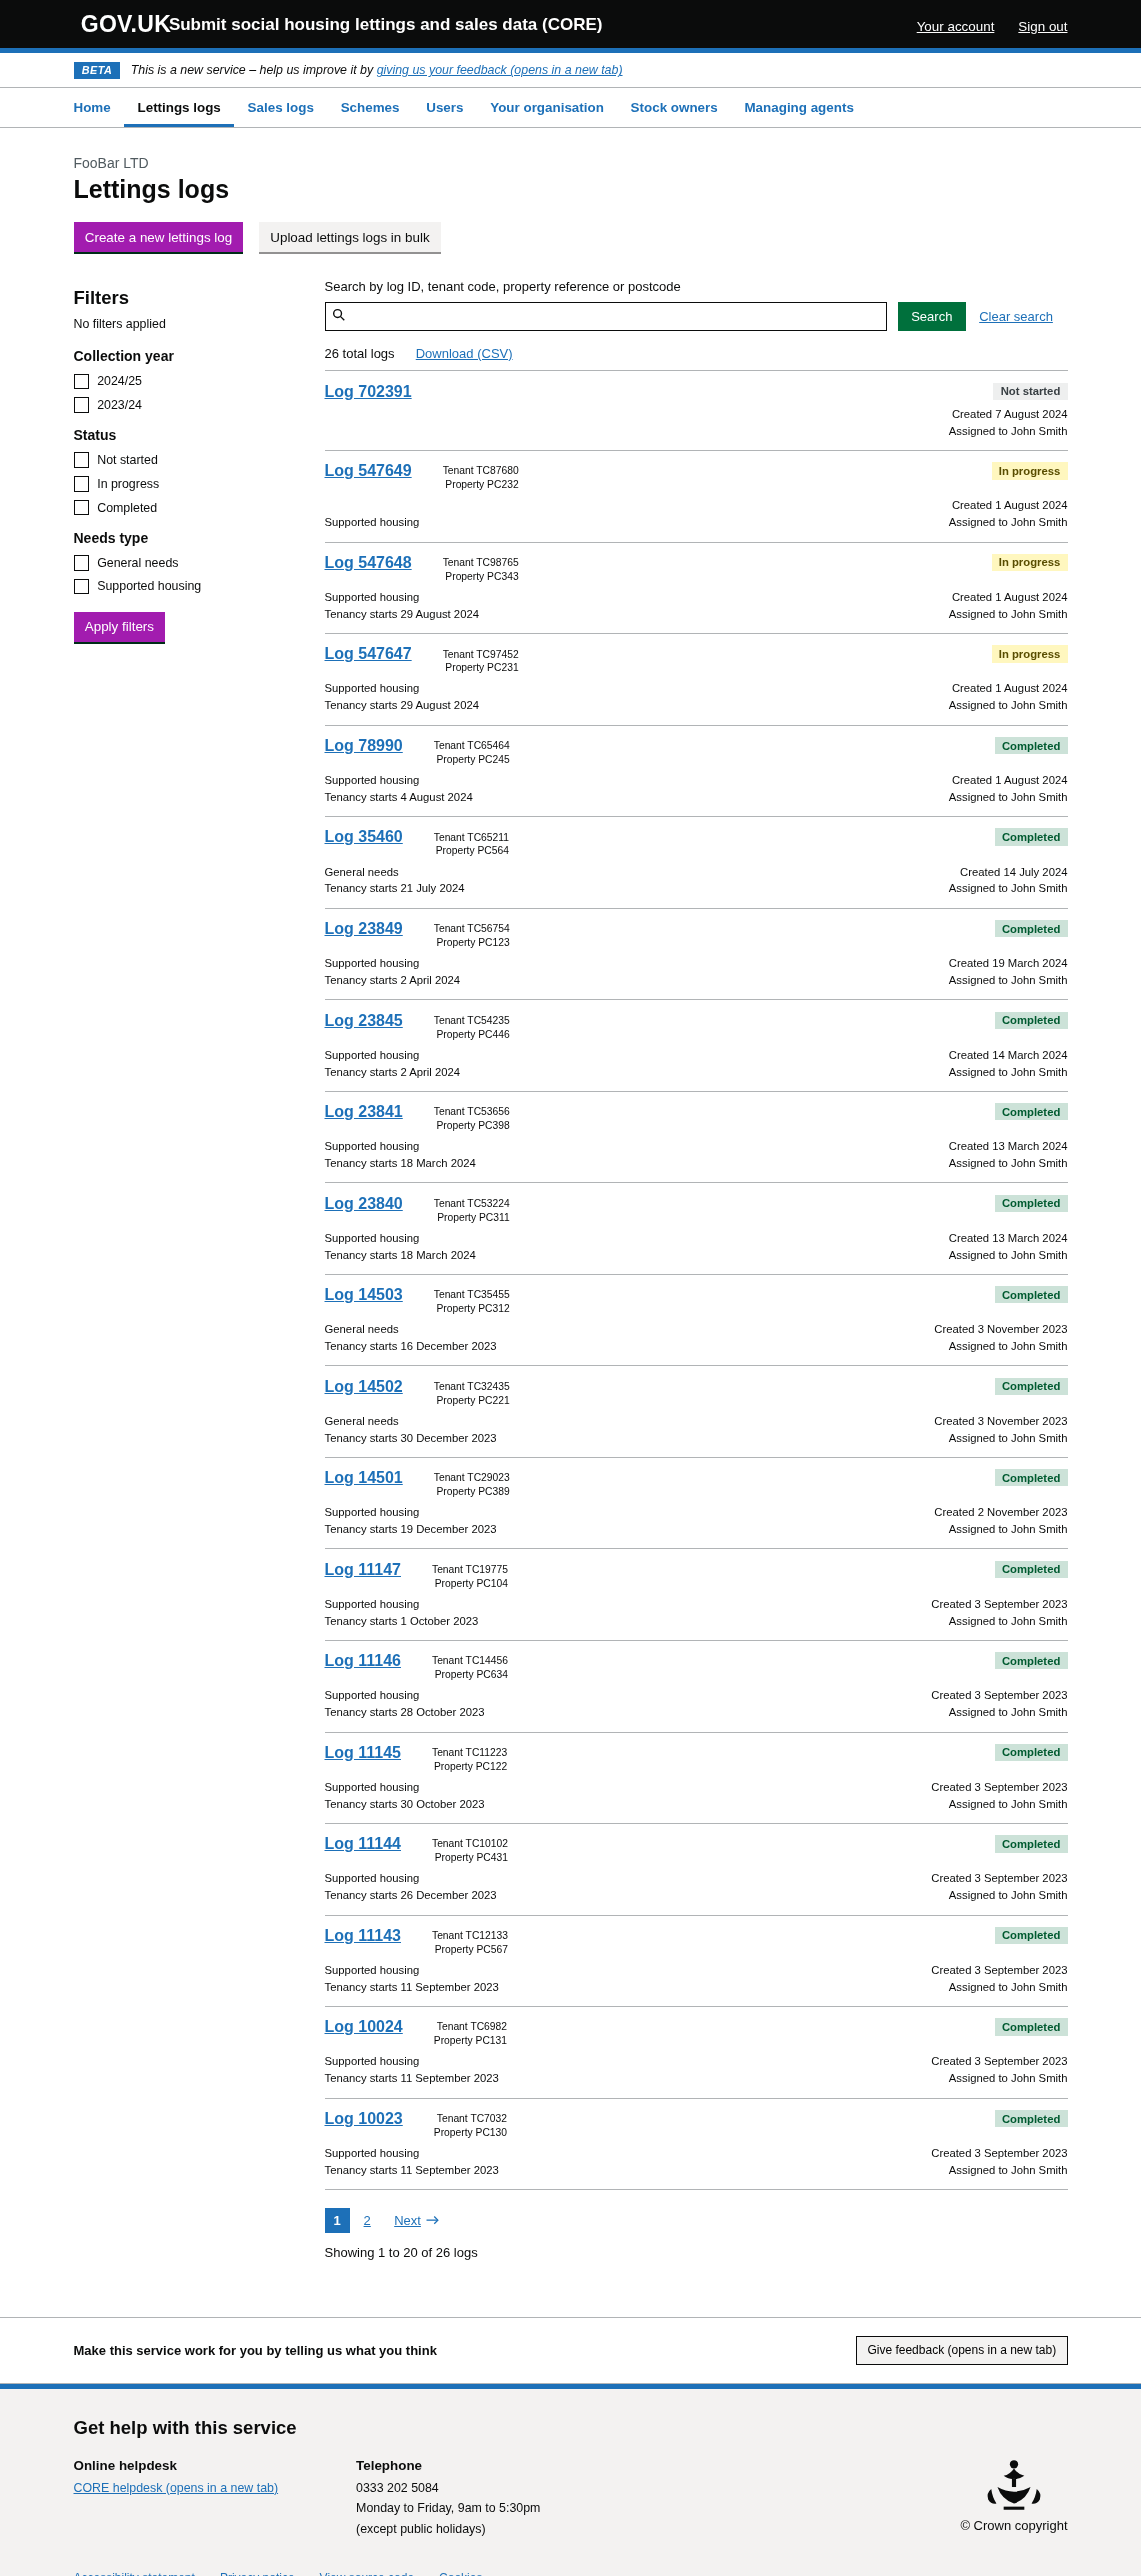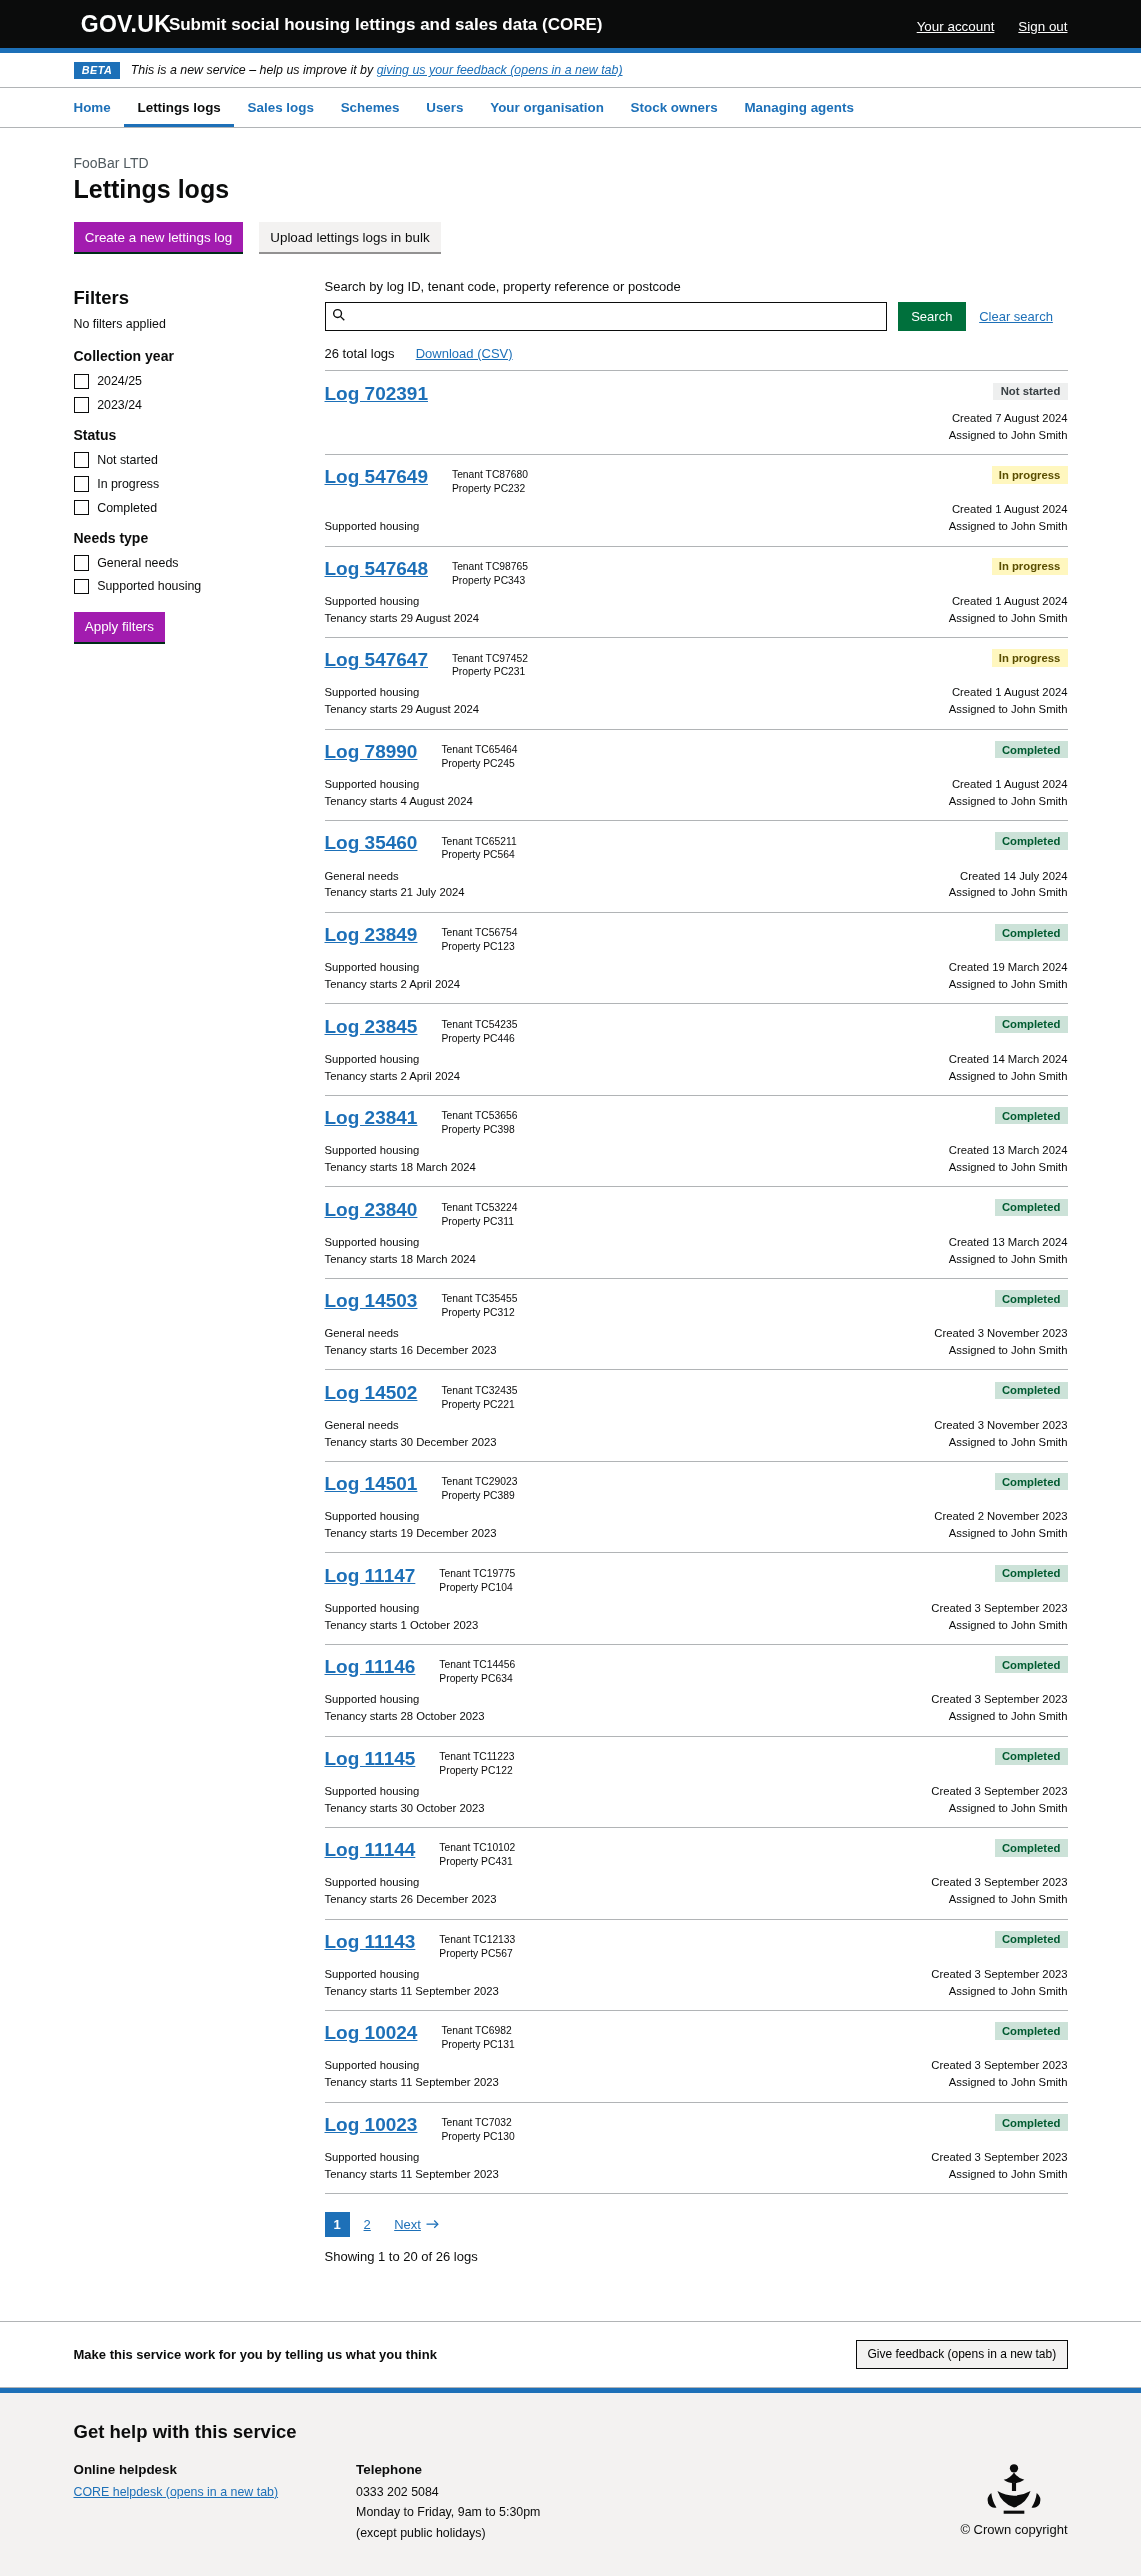--- a/index.html
+++ b/index.html
@@ -274,32 +274,33 @@
     border-bottom: 0.5px solid #b1b4b6;
     padding: 11.3px 0 10.3px 0;
     position: relative;
     min-height: 62px;
   }
   .log-top {
     display: flex;
     align-items: flex-start;
   }
   .log-id {
-    font-size: 19px;
+    font-size: 16px;
     font-weight: bold;
     color: #1d70b8;
     text-decoration: underline;
-    margin-right: 24px;
+    margin-right: 31px;
     white-space: nowrap;
   }
   .log-codes {
     font-size: 10.3px;
     color: #0b0c0c;
     line-height: 1.35;
     padding-top: 2.1px;
+    text-align: right;
   }
   .status-tag {
     margin-left: auto;
     font-size: 11.3px;
     font-weight: bold;
     padding: 2.6px 7.2px;
     white-space: nowrap;
   }
   .tag-notstarted { background: #eeefef; color: #383f43; }
   .tag-inprogress { background: #fff7bf; color: #594d00; }

